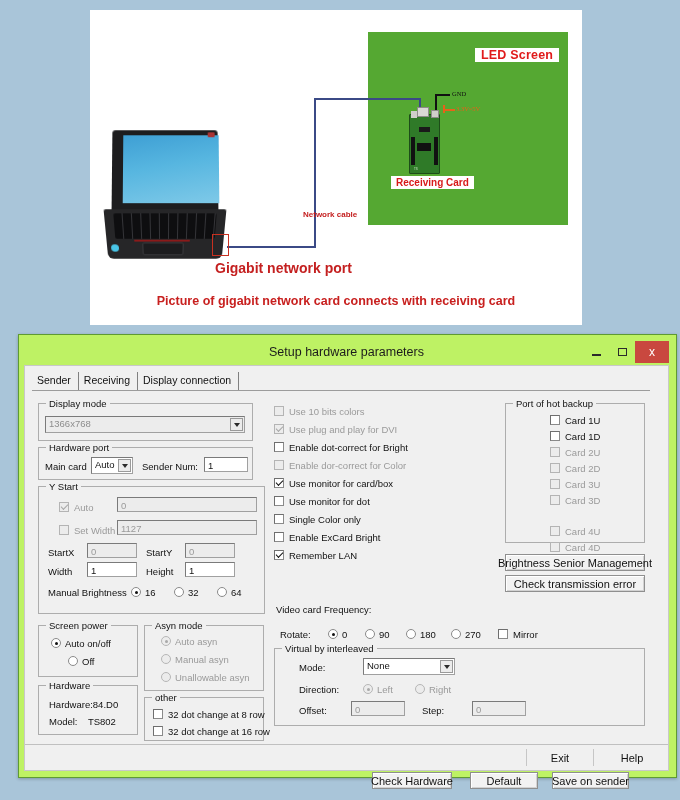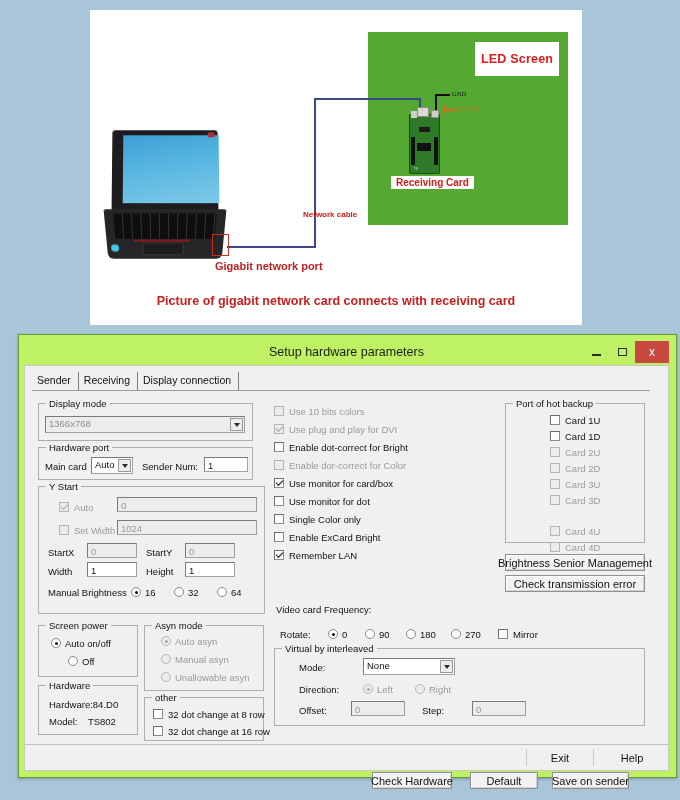--- a/index.html
+++ b/index.html
@@ -15,23 +15,23 @@
   
   #photo-panel{
     position:absolute; left:90px; top:10px; width:492px; height:315px;
     background:#ffffff;
   }
   #led-screen{
     position:absolute; left:278px; top:22px; width:200px; height:193px;
     background:#55a832;
   }
   #led-label{
-    position:absolute; left:385px; top:32px;
+    position:absolute; left:385px; top:38px;
     background:#fff; color:#e01b1b; font-weight:bold; font-size:12.5px;
-    padding:10px 6px; letter-spacing:.2px;
+    padding:0 6px; letter-spacing:.2px;
   }
   #recv-label{
     position:absolute; left:301px; top:166px;
     background:#fff; color:#d81a1a; font-weight:bold; font-size:10px;
     padding:1px 5px;
   }
   #gnd-label{
     position:absolute; left:362px; top:80px; font-size:6.5px; color:#111;
     font-family:"Liberation Serif", serif;
   }
@@ -74,21 +74,21 @@
   #cable-v-right{ left:329px; top:88px; width:2px; height:18px; }
   #cable-label{
     position:absolute; left:213px; top:200px; font-size:8px; color:#c42020;
     font-weight:bold;
   }
   #port-box{
     position:absolute; left:122px; top:224px; width:17px; height:22px;
     border:1.5px solid #c83020;
   }
   #port-label{
-    position:absolute; left:125px; top:250px; font-size:11px; color:#c42020; font-weight:bold;
+    position:absolute; left:125px; top:250px; font-size:14px; color:#c42020; font-weight:bold;
   }
   #caption{
     position:absolute; left:0; top:284px; width:492px; text-align:center;
     color:#c8201f; font-weight:bold; font-size:12.5px;
   }
 
   
   #laptop{ position:absolute; left:16px; top:120px; width:120px; height:135px; }
   #lap-lid{
     position:absolute; left:6px; top:0; width:106px; height:80px;
@@ -336,21 +336,21 @@
         <div class="ck" style="position:absolute; left:20px; top:13px;">
           <span class="bx on dis"></span>
           <span class="lbl dim">Auto</span>
         </div>
         <div class="inp dis" style="position:absolute; left:78px; top:10px; width:140px;">0</div>
 
         <div class="ck" style="position:absolute; left:20px; top:36px;">
           <span class="bx dis"></span>
           <span class="lbl dim">Set Width</span>
         </div>
-        <div class="inp dis" style="position:absolute; left:78px; top:33px; width:140px;">1024</div>
+        <div class="inp dis" style="position:absolute; left:78px; top:33px; width:140px;">1127</div>
 
         <span class="lbl" style="position:absolute; left:9px; top:60px;">StartX</span>
         <div class="inp dis" style="position:absolute; left:48px; top:56px; width:50px;">0</div>
         <span class="lbl" style="position:absolute; left:107px; top:60px;">StartY</span>
         <div class="inp dis" style="position:absolute; left:146px; top:56px; width:50px;">0</div>
 
         <span class="lbl" style="position:absolute; left:9px; top:79px;">Width</span>
         <div class="inp" style="position:absolute; left:48px; top:75px; width:50px;">1</div>
         <span class="lbl" style="position:absolute; left:107px; top:79px;">Height</span>
         <div class="inp" style="position:absolute; left:146px; top:75px; width:50px;">1</div>

